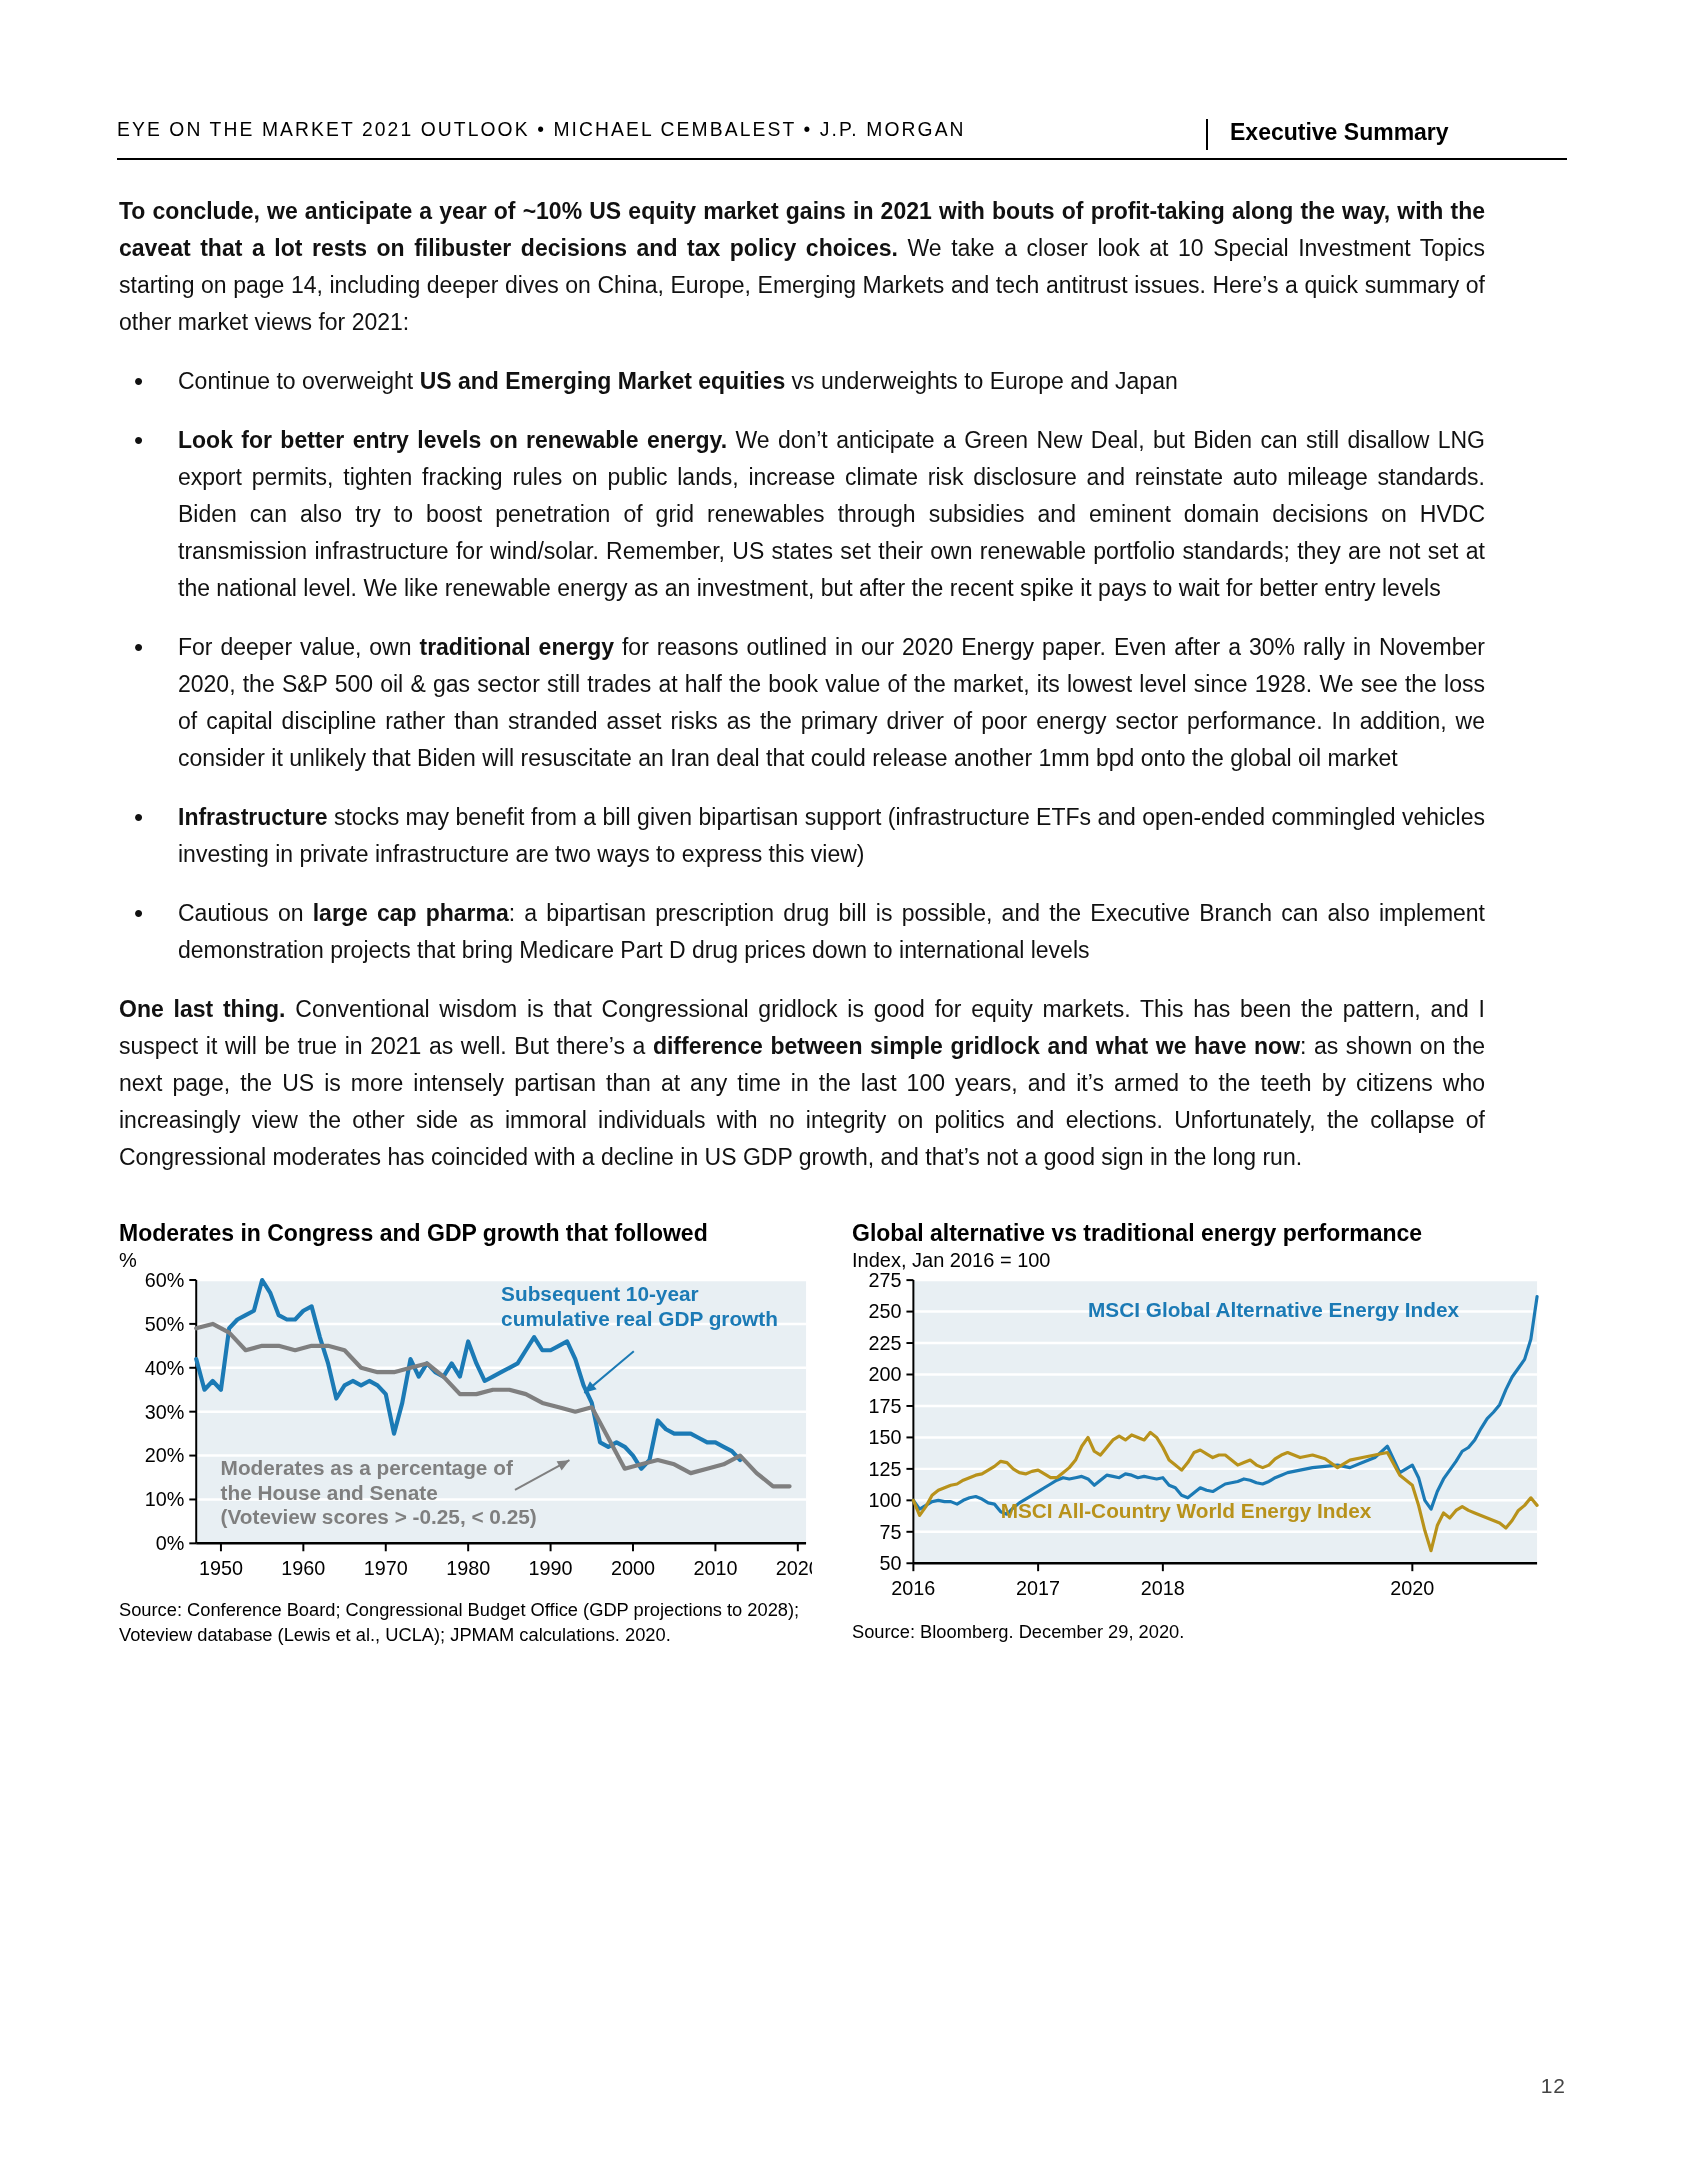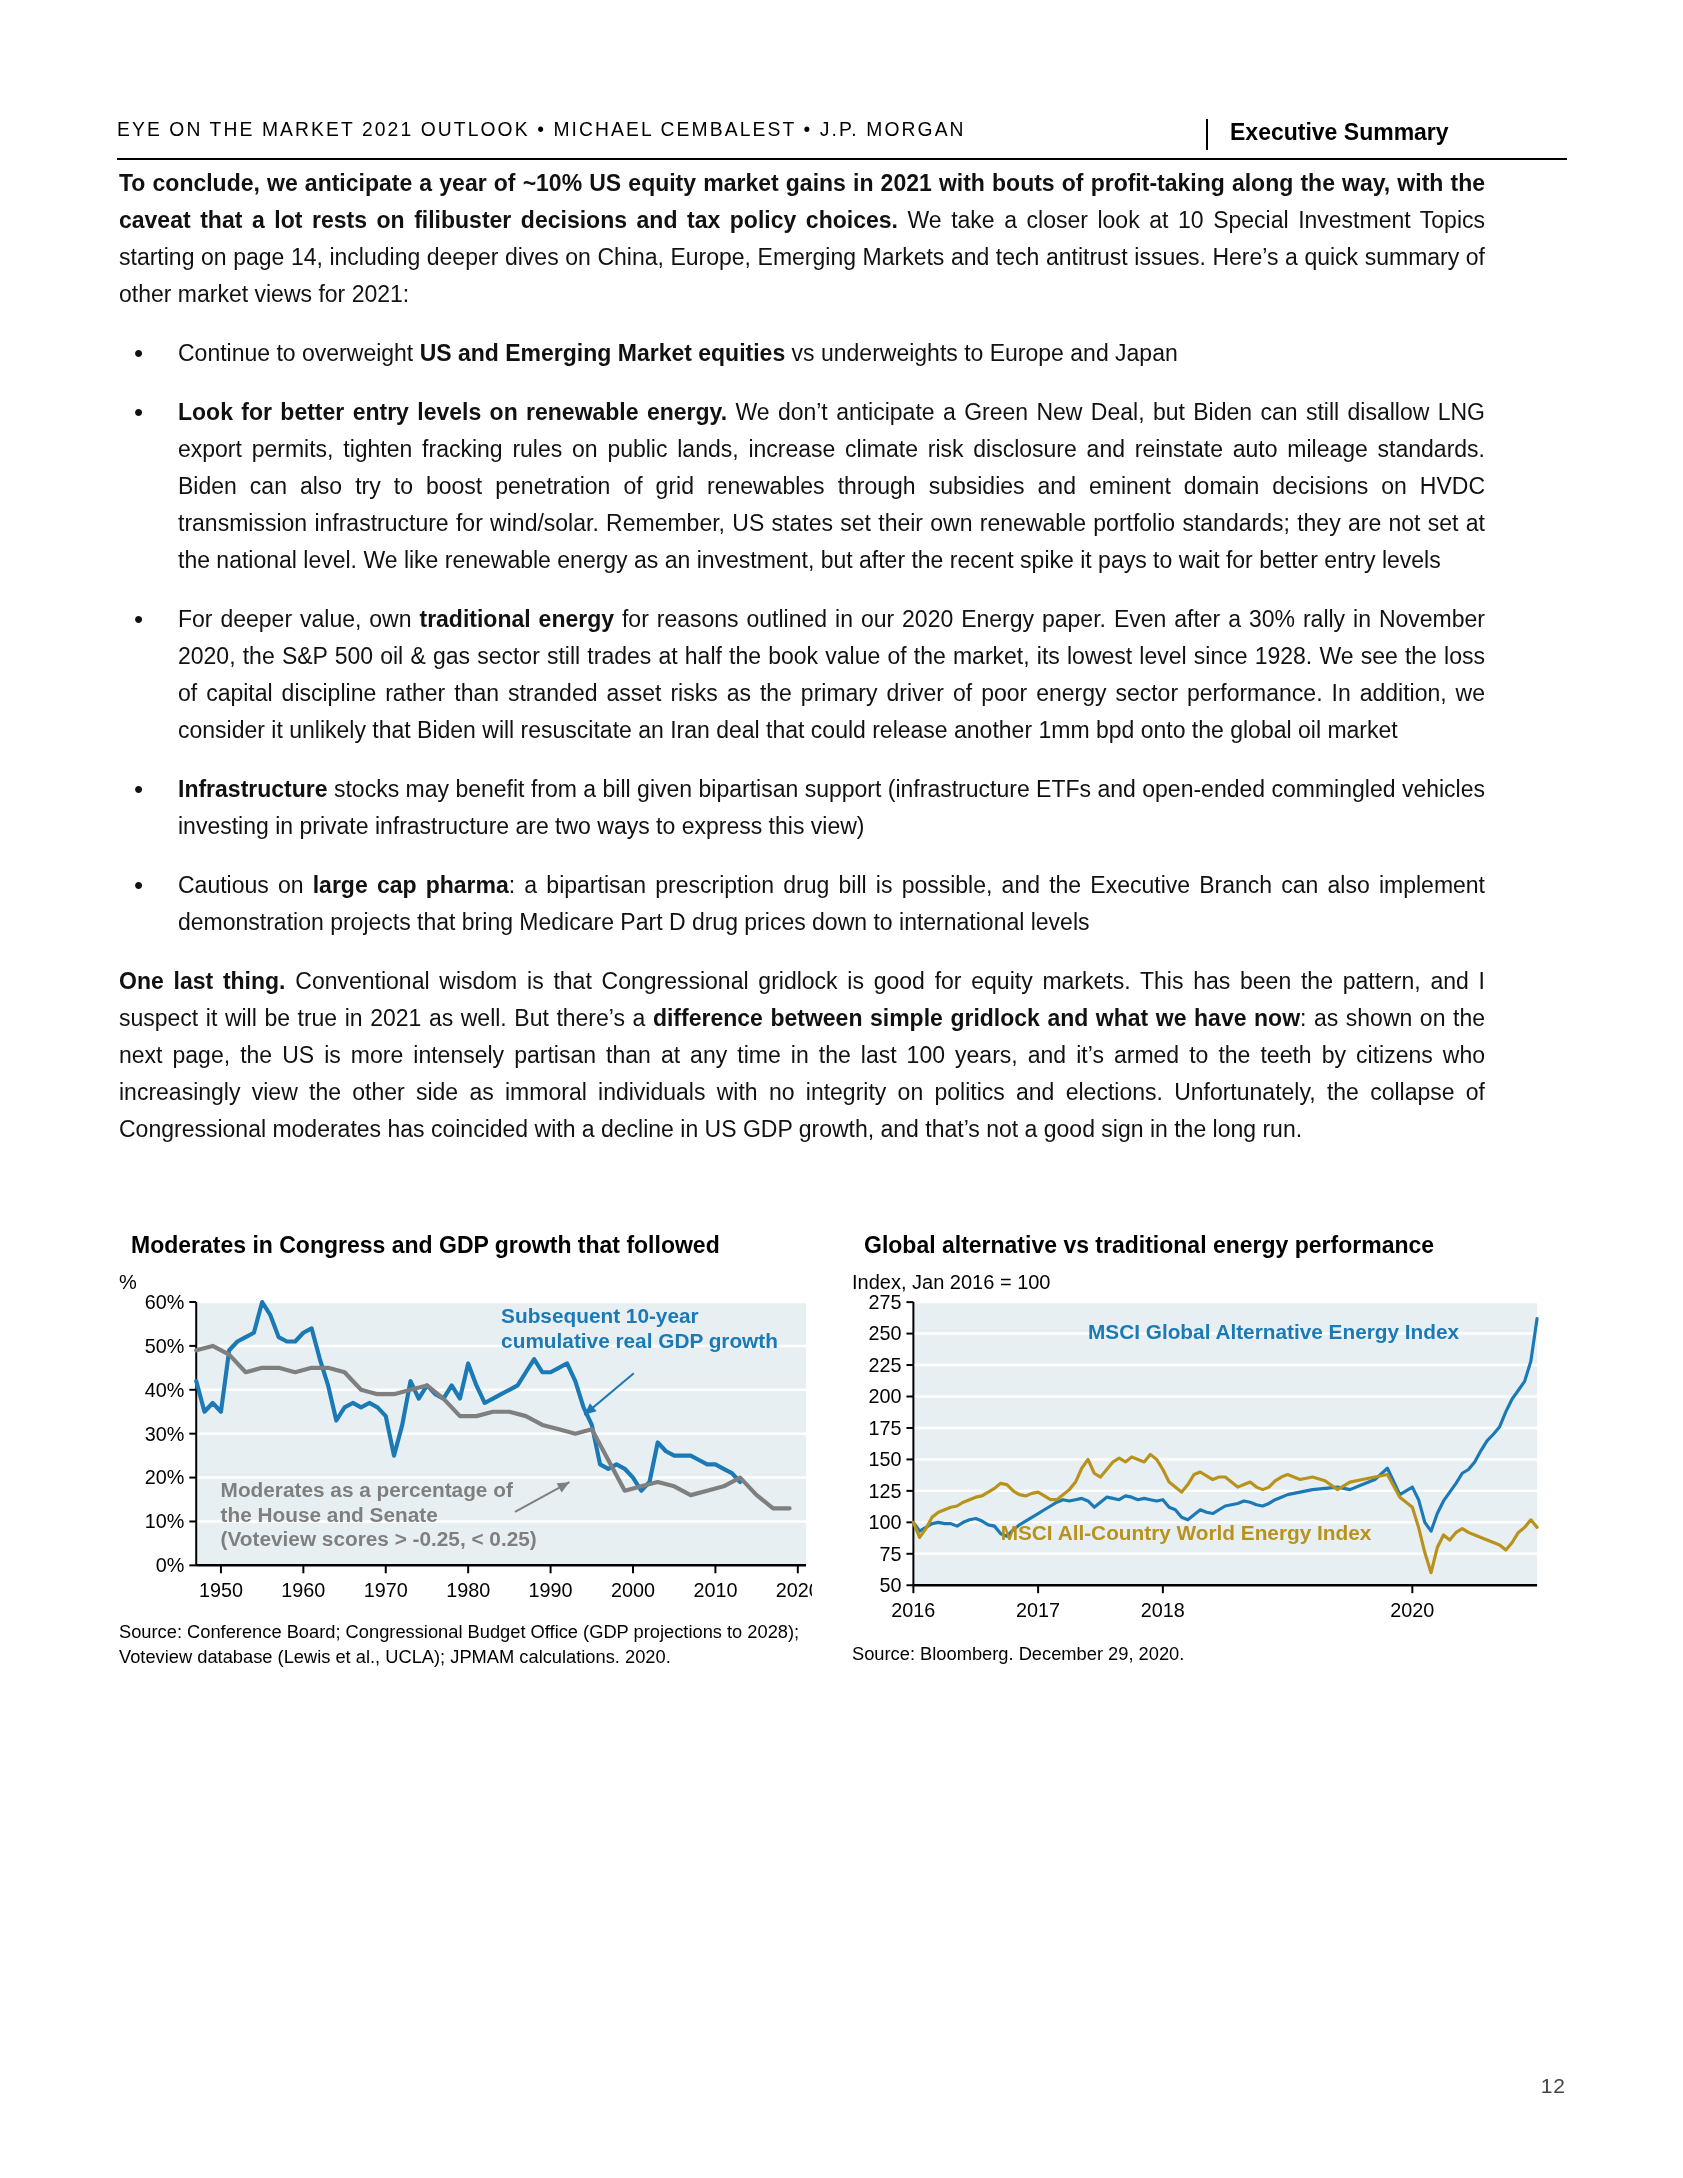--- a/index.html
+++ b/index.html
@@ -34,21 +34,21 @@
   .hdr-right .ttl{
     font-size:23px;font-weight:bold;color:#000;
     padding-bottom:4px;white-space:nowrap;
   }
   .hdr-rule{
     position:absolute;left:117px;top:158px;width:1450px;height:0;
     border-bottom:2.5px solid #000;
   }
 
   
-  .body{position:absolute;left:119px;top:165px;width:1366px;}
+  .body{position:absolute;left:119px;top:193px;width:1366px;}
   p.para{
     margin:0 0 0 0;
     font-size:23px;
     line-height:37px;
     text-align:justify;
     color:#111;
   }
   p.para.lead{margin-bottom:22px;}
   p.para b{font-weight:bold;}
   ul.bullets{
@@ -66,21 +66,21 @@
   ul.bullets li .dot{
     position:absolute;left:15px;top:0px;
     font-size:26px;line-height:37px;
   }
   .onelast{margin-top:8px;}
 
   
   .charts{position:absolute;left:119px;top:1220px;width:1445px;}
   .chart-wrap{position:relative;}
   .chart-title{
-    font-size:23px;font-weight:bold;color:#000;margin:12px;white-space:nowrap;
+    font-size:23px;font-weight:bold;color:#000;margin:0;white-space:nowrap;
   }
   .chart-sub{
     font-size:20px;color:#000;margin:2px 0 0 0;
   }
   .chart-src{
     font-size:18.3px;color:#000;line-height:25px;margin-top:6px;
   }
   .chart-left{position:absolute;left:0;top:0;width:693px;}
   .chart-right{position:absolute;left:733px;top:0;width:693px;}
 

